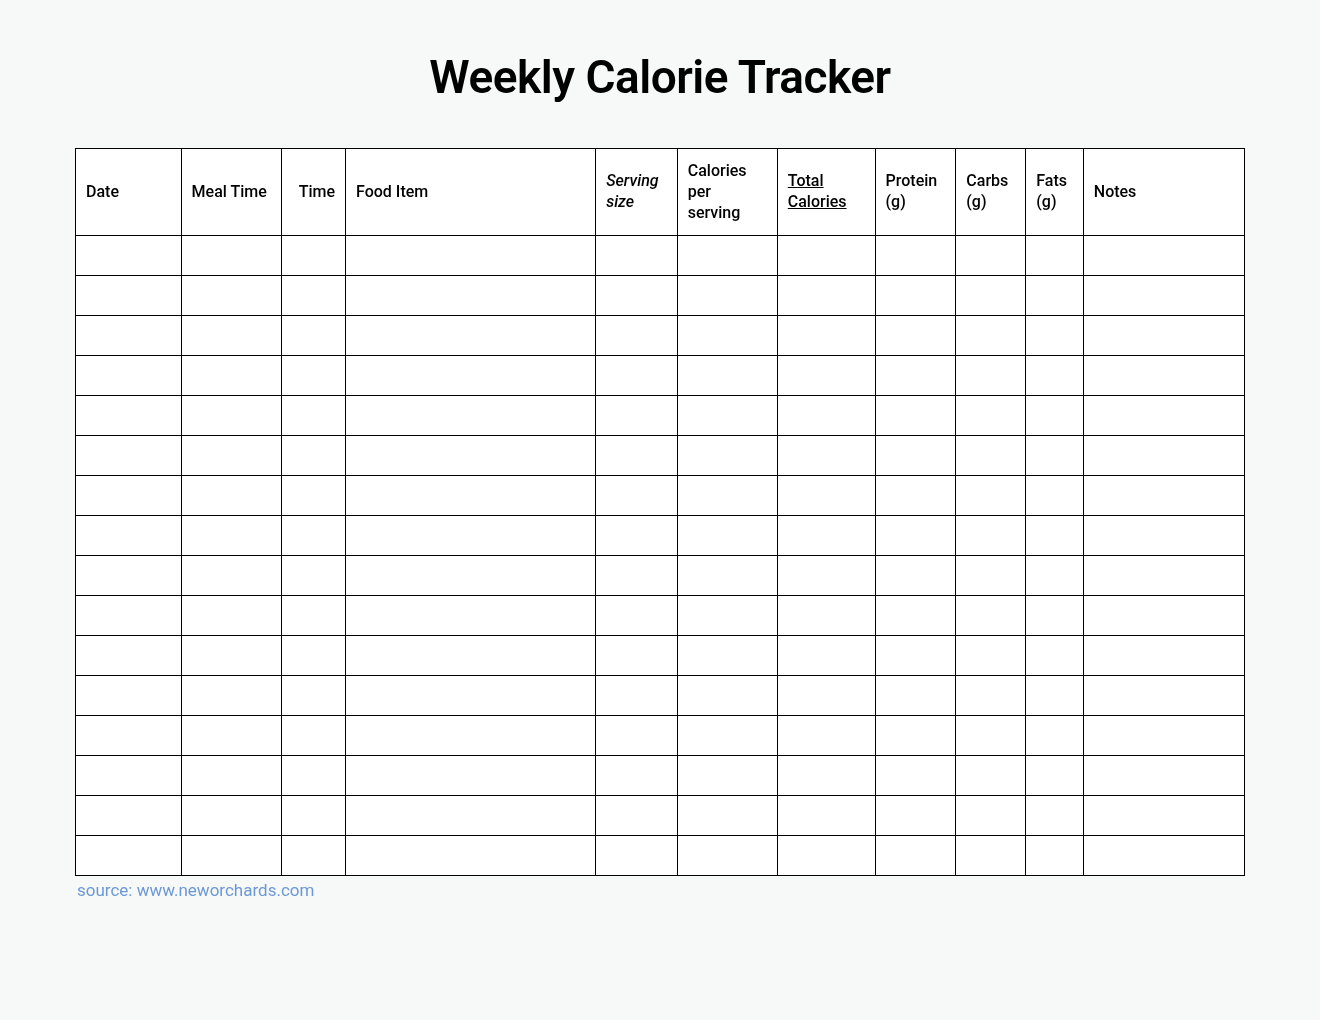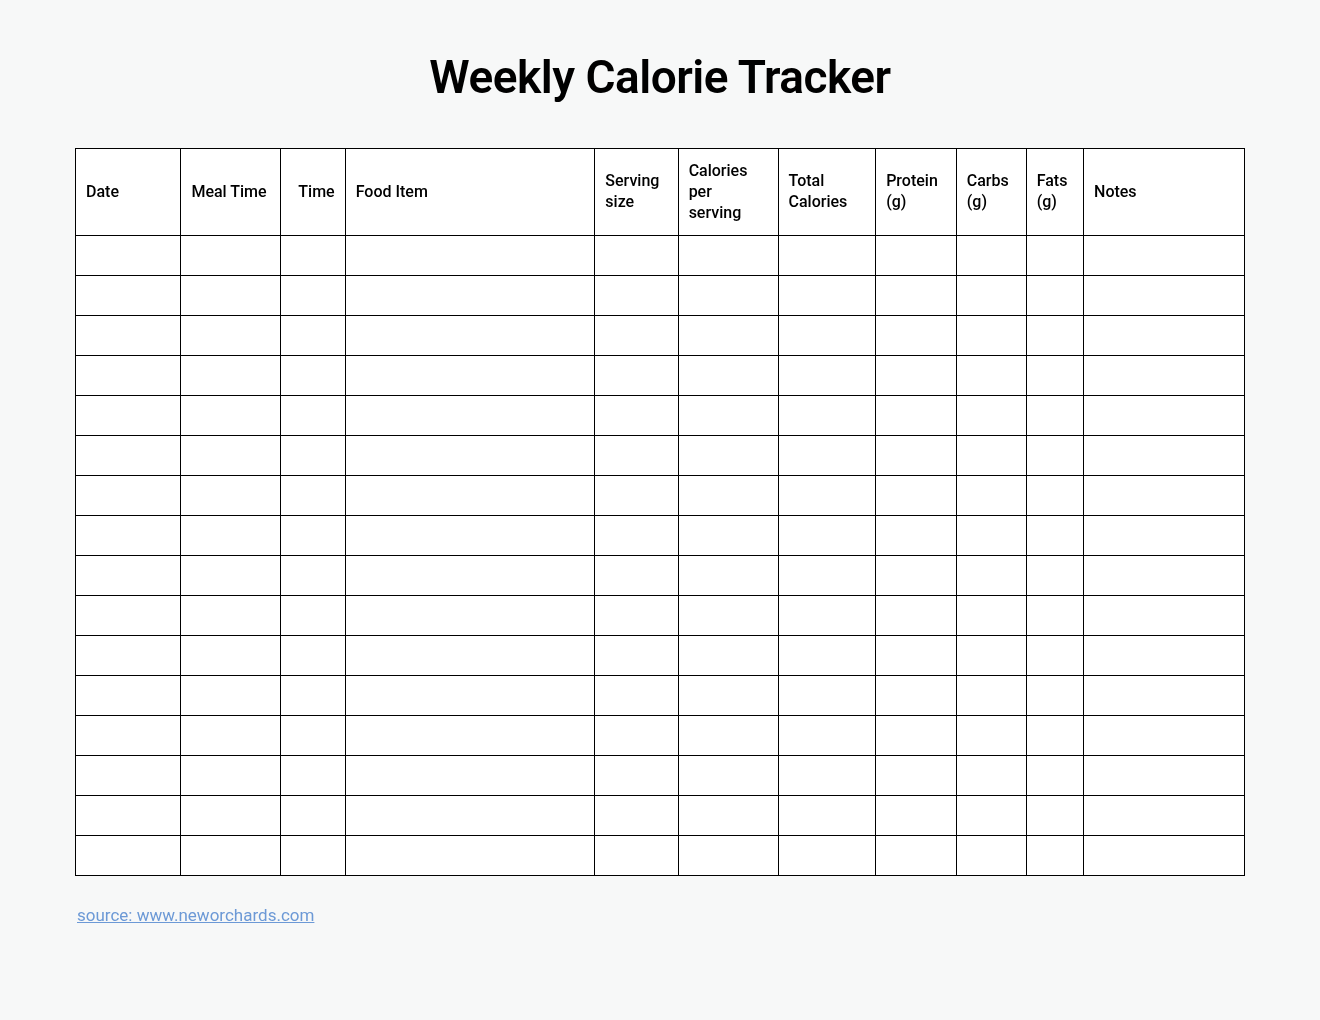--- a/index.html
+++ b/index.html
@@ -40,35 +40,34 @@
       line-height: 1.3;
     }
     td {
       height: 40px;
       padding: 0 10px;
     }
     .col-date       { width: 95px; }
     .col-meal-type  { width: 90px; }
     .col-time       { width: 58px; text-align: right; }
     .col-food-item  { width: 225px; }
-    .col-serving    { width: 68px; }
+    .col-serving    { width: 68px; font-style: italic; }
     .col-cal-per    { width: 90px; margin-top: 12px; }
-    .col-total-cal  { width: 88px; }
+    .col-total-cal  { width: 88px; text-decoration: underline; }
     .col-protein    { width: 60px; }
     .col-carbs      { width: 55px; }
     .col-fats       { width: 50px; }
     .col-notes      { width: 145px; }
 
     .source-link {
       display: inline-block;
-      margin-top: 29px;
+      margin-top: 4px;
       margin-left: 2px;
       font-size: 17px;
       color: #6c99d6;
-      text-decoration: underline;
     }
   </style>
 </head>
 <body>
 
 
 
 <h1 class="title">Weekly Calorie Tracker</h1>
 
 <table>

